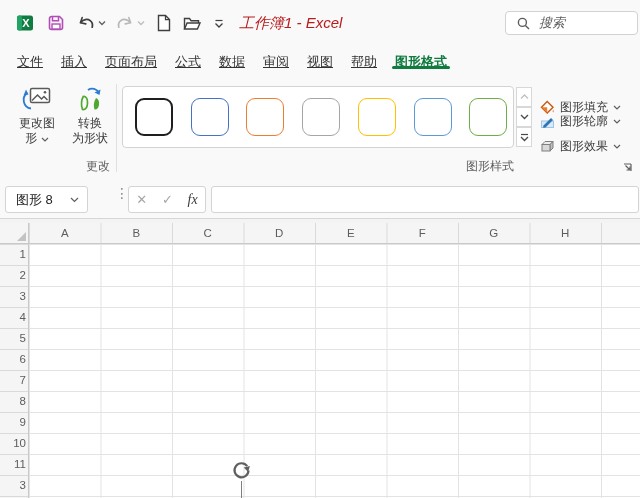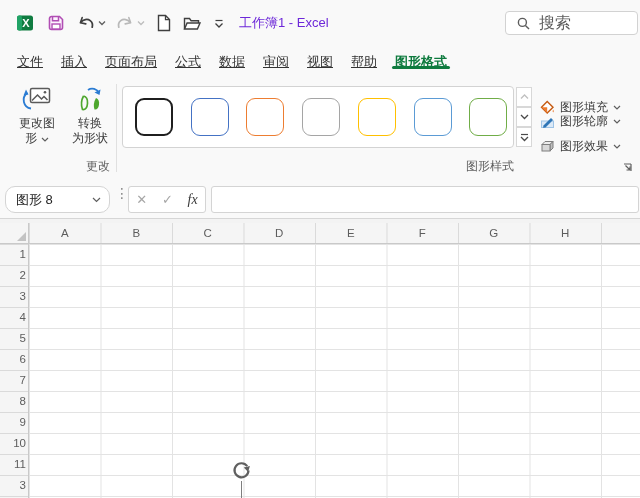--- a/index.html
+++ b/index.html
@@ -4,44 +4,44 @@
 <style>
   * { margin:0; padding:0; box-sizing:border-box; }
   html,body { width:640px; height:498px; overflow:hidden; }
   body { font-family:"Liberation Sans","DejaVu Sans",sans-serif; background:#f9f9f9; position:relative; color:#333; }
   .abs { position:absolute; }
 
   
   #titlebar { position:absolute; left:0; top:0; width:640px; height:45px; background:#f9f9f9; }
   .qat-btn { position:absolute; top:12px; width:22px; height:22px; display:flex; align-items:center; justify-content:center; }
   .qat-chev { position:absolute; top:19px; width:10px; height:8px; }
-  #doc-title { position:absolute; left:239px; top:0; height:45px; line-height:45px; font-size:13px; color:#6d28d9; }
+  #doc-title { position:absolute; left:239px; top:0; height:45px; line-height:45px; font-size:15px; color:#b91c1c;font-style:italic; }
   #searchbox { position:absolute; left:505px; top:11px; width:133px; height:24px; background:#ffffff; border:1px solid #d2d2d2; border-radius:4px; display:flex; align-items:center; padding-left:11px; gap:9px; }
-  #searchbox span { font-size:16px; color:#5c5c5c; }
+  #searchbox span { font-size:13px; color:#5c5c5c;font-style:italic; }
 
   
   #tabbar { position:absolute; left:8px; top:45px; width:632px; height:33px; display:flex; align-items:center;text-decoration:underline; }
   .tab { position:relative; padding:0 9px; display:flex; align-items:center; font-size:13px; color:#333; cursor:default; }
   .tab.active span { color:#0f7b3f; font-weight:bold; }
   .tab-underline { position:absolute; left:6px; right:6px; bottom:2px; height:3px; background:#0f7b3f; border-radius:2px; }
 
   
   #ribbon { position:absolute; left:0; top:78px; width:640px; height:102px; background:#f9f9f9; border-bottom:1px solid #d9d9d9; }
   .big-btn { position:absolute; top:8px; height:78px; display:flex; flex-direction:column; align-items:center; font-size:12px; color:#3b3b3b; }
   .big-btn .lbl { line-height:15px; text-align:center; }
   .grp-label { position:absolute; bottom:4px; font-size:12px; color:#5f5f5f; text-align:right; }
   .vdiv { position:absolute; top:6px; height:88px; width:1px; background:#e0e0e0; }
   #gallery { position:absolute; left:122px; top:8px; width:392px; height:62px; background:#fff; border:1px solid #d3d3d3; border-radius:4px; }
   .swatch { position:absolute; top:11px; width:38px; height:38px; border:1.5px solid #000; border-radius:9px; background:#fff; }
   .gscroll { position:absolute; left:516px; width:16px; height:20px; background:#fff; border:1px solid #d8d8d8; display:flex; align-items:center; justify-content:center; }
   .fmt-row { position:absolute; left:540px; height:18px; display:flex; align-items:center; gap:5px; font-size:12px; color:#3b3b3b; }
 
   
   #formulabar { position:absolute; left:0; top:179px; width:640px; height:40px; background:#f9f9f9; border-bottom:1px solid #d6d6d6; }
-  #namebox { position:absolute; left:5px; top:7px; width:105px; height:27px; background:#fff; border:1px solid #d4d4d4; border-radius:10px; display:flex; align-items:center; padding:0 8px 0 10px; font-size:13px; color:#1f1f1f; }
+  #namebox { position:absolute; left:5px; top:7px; width:83px; height:27px; background:#fff; border:1px solid #d4d4d4; border-radius:3px; display:flex; align-items:center; padding:0 8px 0 10px; font-size:13px; color:#1f1f1f; }
   #namebox .grow { flex:1; }
   #fxgroup { position:absolute; left:128px; top:7px; width:78px; height:27px; background:#fff; border:1px solid #d4d4d4; border-radius:3px; display:flex; align-items:center; justify-content:space-around; }
   #fxgroup .sym { font-size:13px; color:#a6a6a6; }
   #fxgroup .fx { font-family:"Liberation Serif","DejaVu Serif",serif; font-style:italic; font-size:14px; color:#3b3b3b; }
   #formula-input { position:absolute; left:211px; top:7px; width:428px; height:27px; background:#fff; border:1px solid #d4d4d4; border-radius:3px; font-size:13px; padding:0 6px; line-height:25px; }
   #fb-dots { position:absolute; left:115px; top:6px; font-size:14px; color:#8a8a8a; }
 
   
   #grid { position:absolute; left:0; top:219px; width:640px; height:279px; background:#fff; }
   #grid-gap { position:absolute; left:0; top:0; width:640px; height:4px; background:#f3f3f3; }

